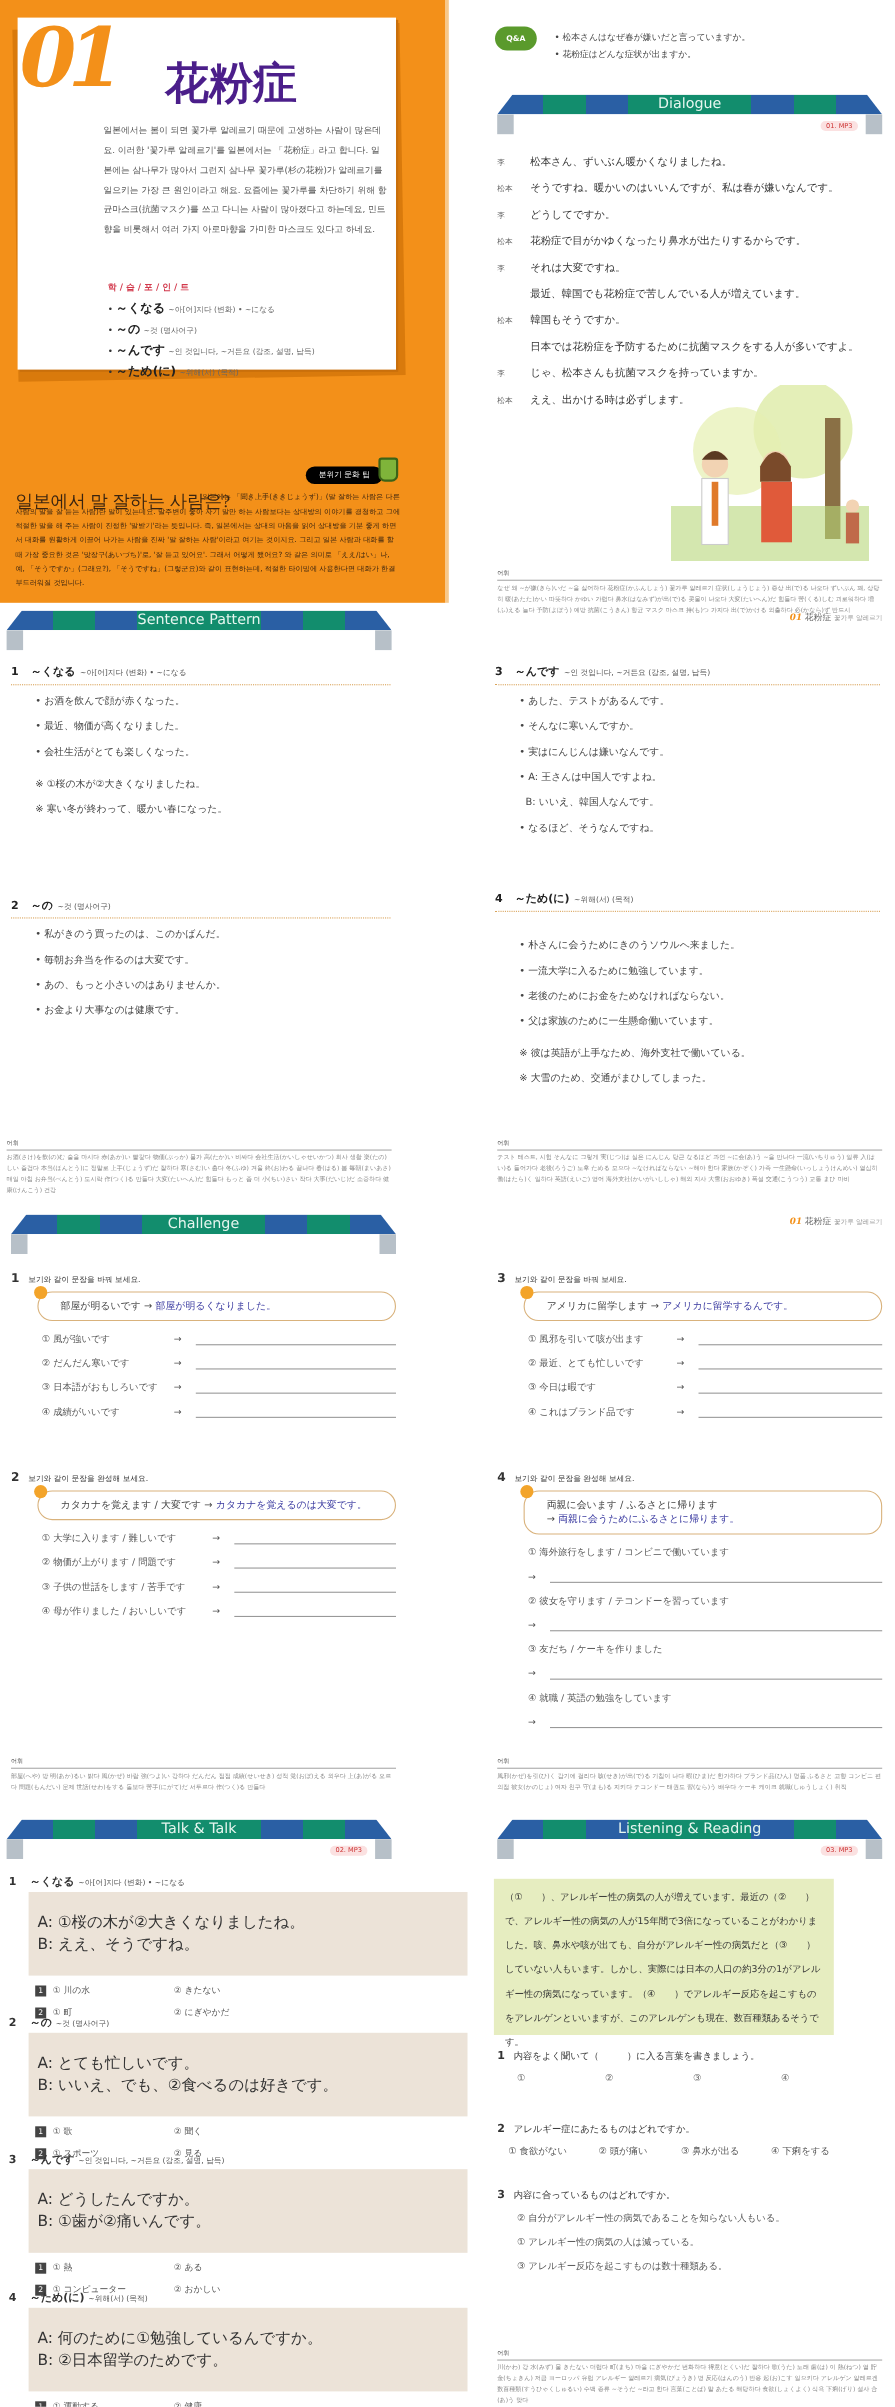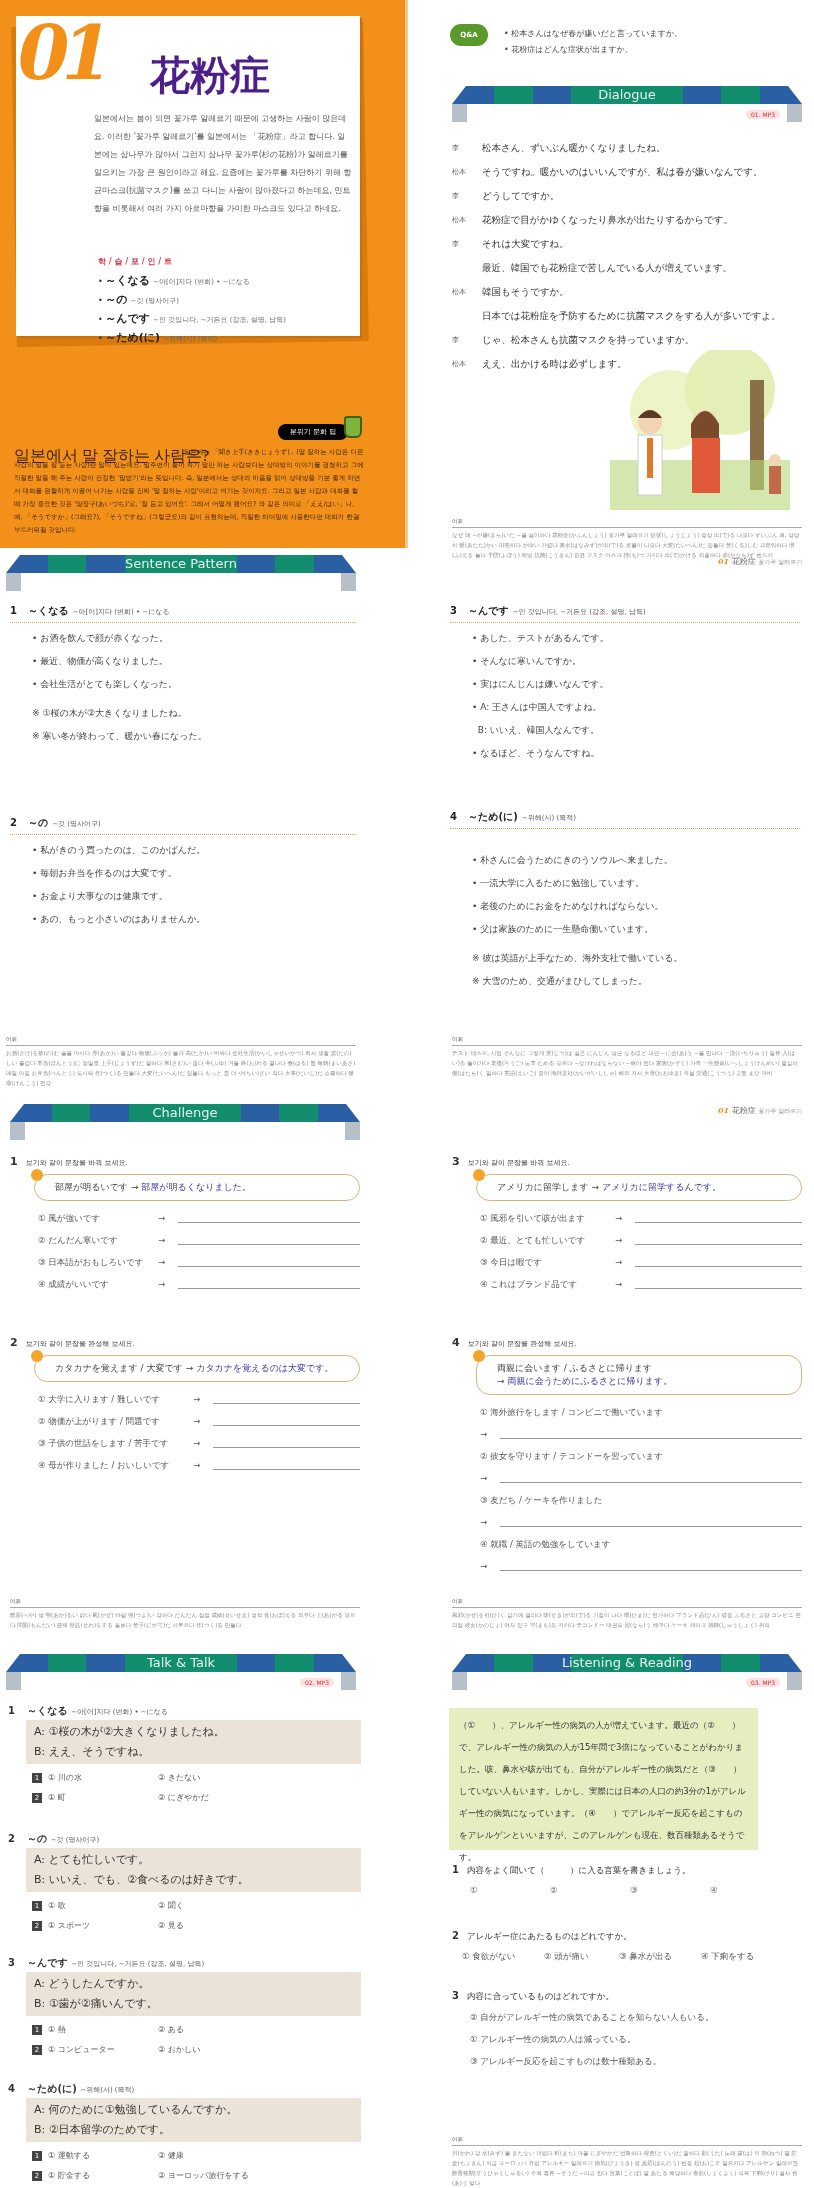--- a/index.html
+++ b/index.html
@@ -54,21 +54,21 @@
 .ch-q b{font-size:11px;margin-right:8px}
 .ex-box{border:1.5px solid #d9b27c;border-radius:14px;padding:6px 20px;font-size:9px;color:#444;position:relative;margin:6px 0 6px 24px}
 .ex-box .dot{position:absolute;left:-4px;top:-6px;width:12px;height:12px;border-radius:50%;background:#f3a42a}
 .fill{display:flex;font-size:8.5px;line-height:22px;color:#555;margin-left:28px}
 .fill .q{width:120px}
 .fill .ar{width:20px}
 .fill .ln{flex:1;border-bottom:1px solid #999;height:16px}
 
 .tk-h{font-size:10px;font-weight:bold}
 .tk-h .k{font-size:7px;font-weight:normal;color:#555}
-.tk-box{background:#ece3d8;font-size:11px;line-height:20px;padding:2px 8px;margin:2px 0 4px 18px;width:335px}
+.tk-box{background:#ece3d8;font-size:14px;line-height:20px;padding:18px 8px;margin:2px 0 4px 18px;width:399px}
 .tk-opt{font-size:8px;line-height:20px;color:#555;margin-left:24px;display:flex}
 .tk-opt .ic{display:inline-block;width:10px;height:10px;background:#444;color:#fff;font-size:7px;text-align:center;line-height:10px;margin-right:6px;margin-top:5px}
 .tk-opt .c1{width:110px}
 
 .read-box{background:#e6edc0;font-size:8.5px;line-height:22px;padding:6px 10px;color:#333}
 .lq{font-size:8.5px;line-height:20px}
 .lq b{font-size:10px;margin-right:8px}
 </style>
 </head>
 <body>
@@ -189,22 +189,22 @@
     <li>※ <span>①桜の木が②大きくなりましたね。</span></li>
     <li>※ <span>寒い冬が終わって、暖かい春になった。</span></li>
   </ul>
 </div>
 
 <div class="abs" style="left:10px;top:816px;width:345px">
   <div class="sec-h"><span class="n">2</span><span>～の</span><span class="k">~것 (명사어구)</span></div>
   <ul class="ex" style="margin-top:4px">
     <li>• <span>私がきのう買ったのは、このかばんだ。</span></li>
     <li>• <span>毎朝お弁当を作るのは大変です。</span></li>
+    <li>• <span>あの、もっと小さいのはありませんか。</span></li>
     <li>• <span>お金より大事なのは健康です。</span></li>
-    <li>• <span>あの、もっと小さいのはありませんか。</span></li>
   </ul>
 </div>
 
 <div class="abs" style="left:450px;top:604px;width:350px">
   <div class="sec-h"><span class="n">3</span><span>～んです</span><span class="k">~인 것입니다, ~거든요 (강조, 설명, 납득)</span></div>
   <ul class="ex" style="margin-top:4px">
     <li>• <span>あした、テストがあるんです。</span></li>
     <li>• <span>そんなに寒いんですか。</span></li>
     <li>• <span>実はにんじんは嫌いなんです。</span></li>
     <li>• <span>A: 王さんは中国人ですよね。</span></li>

